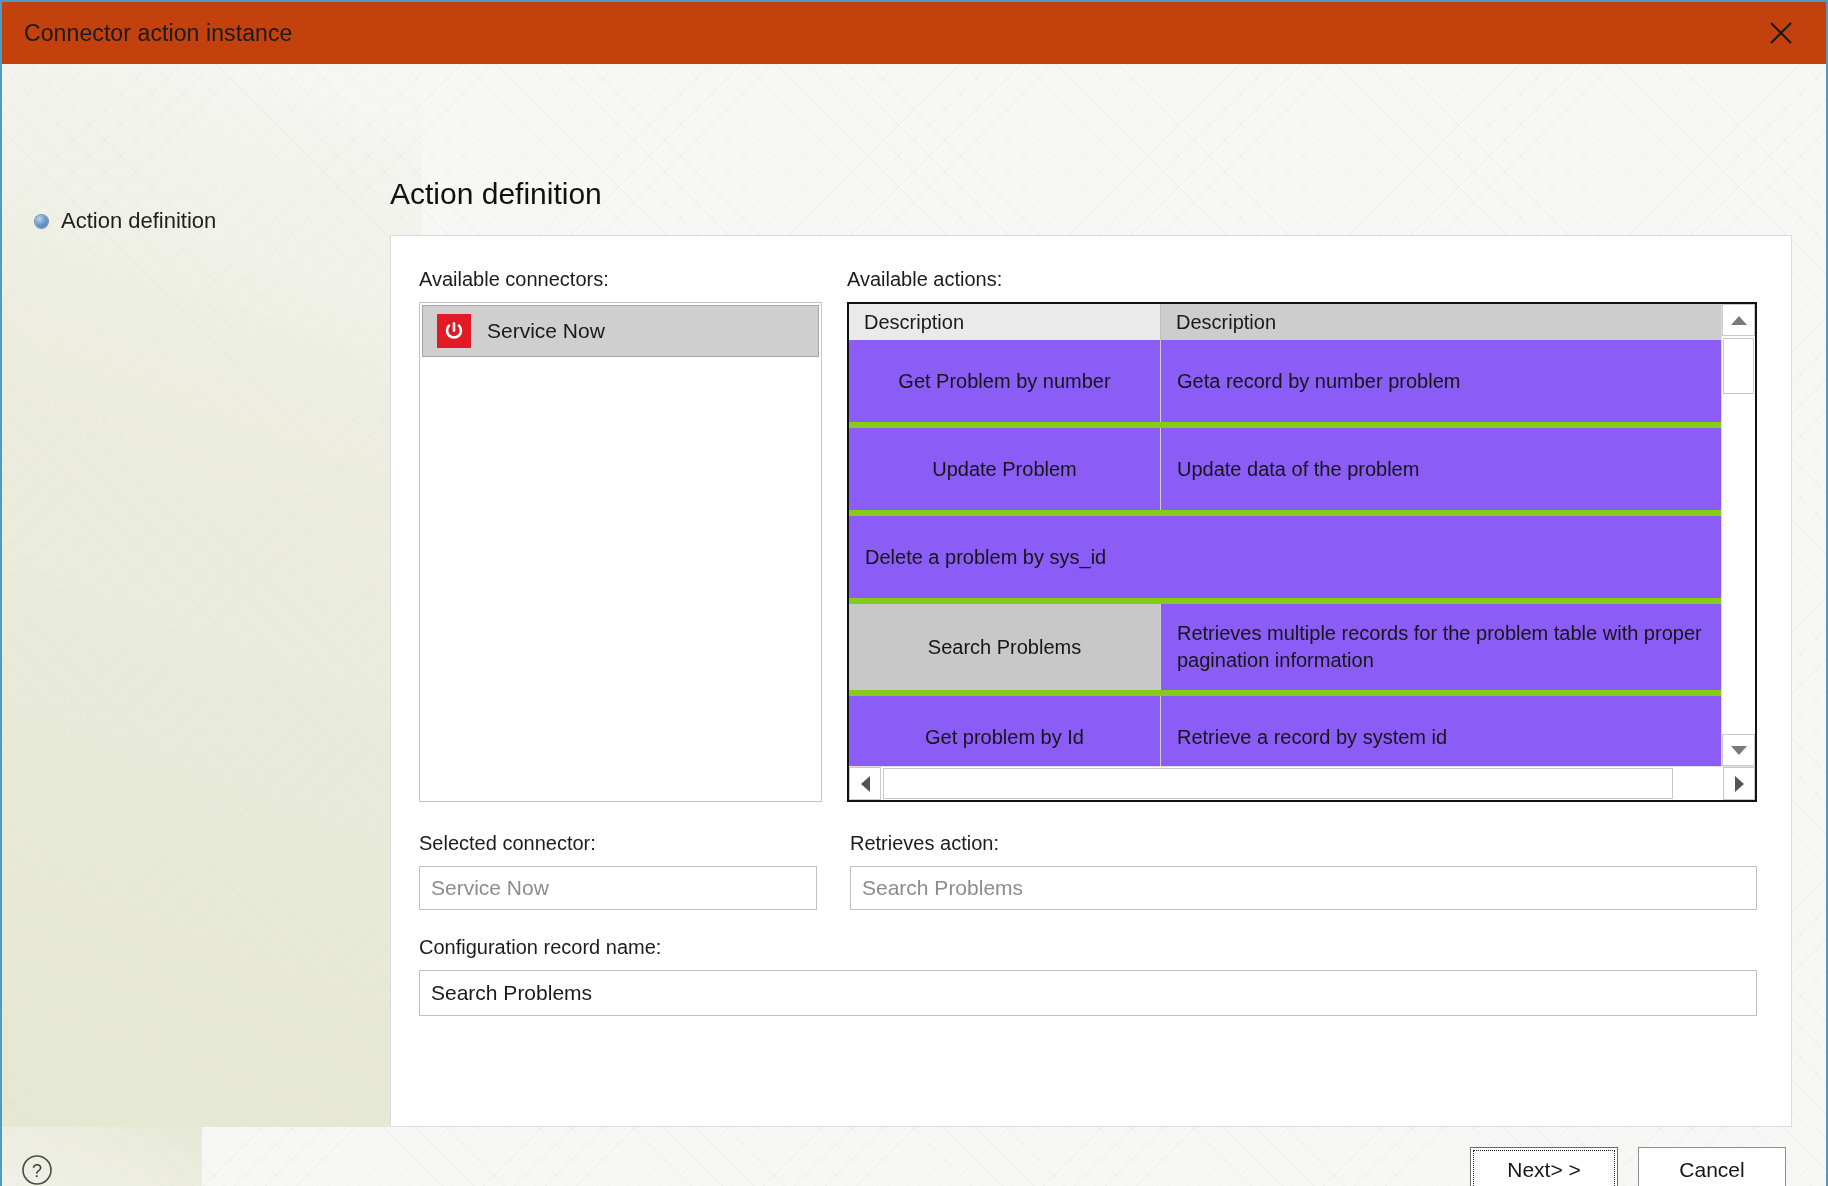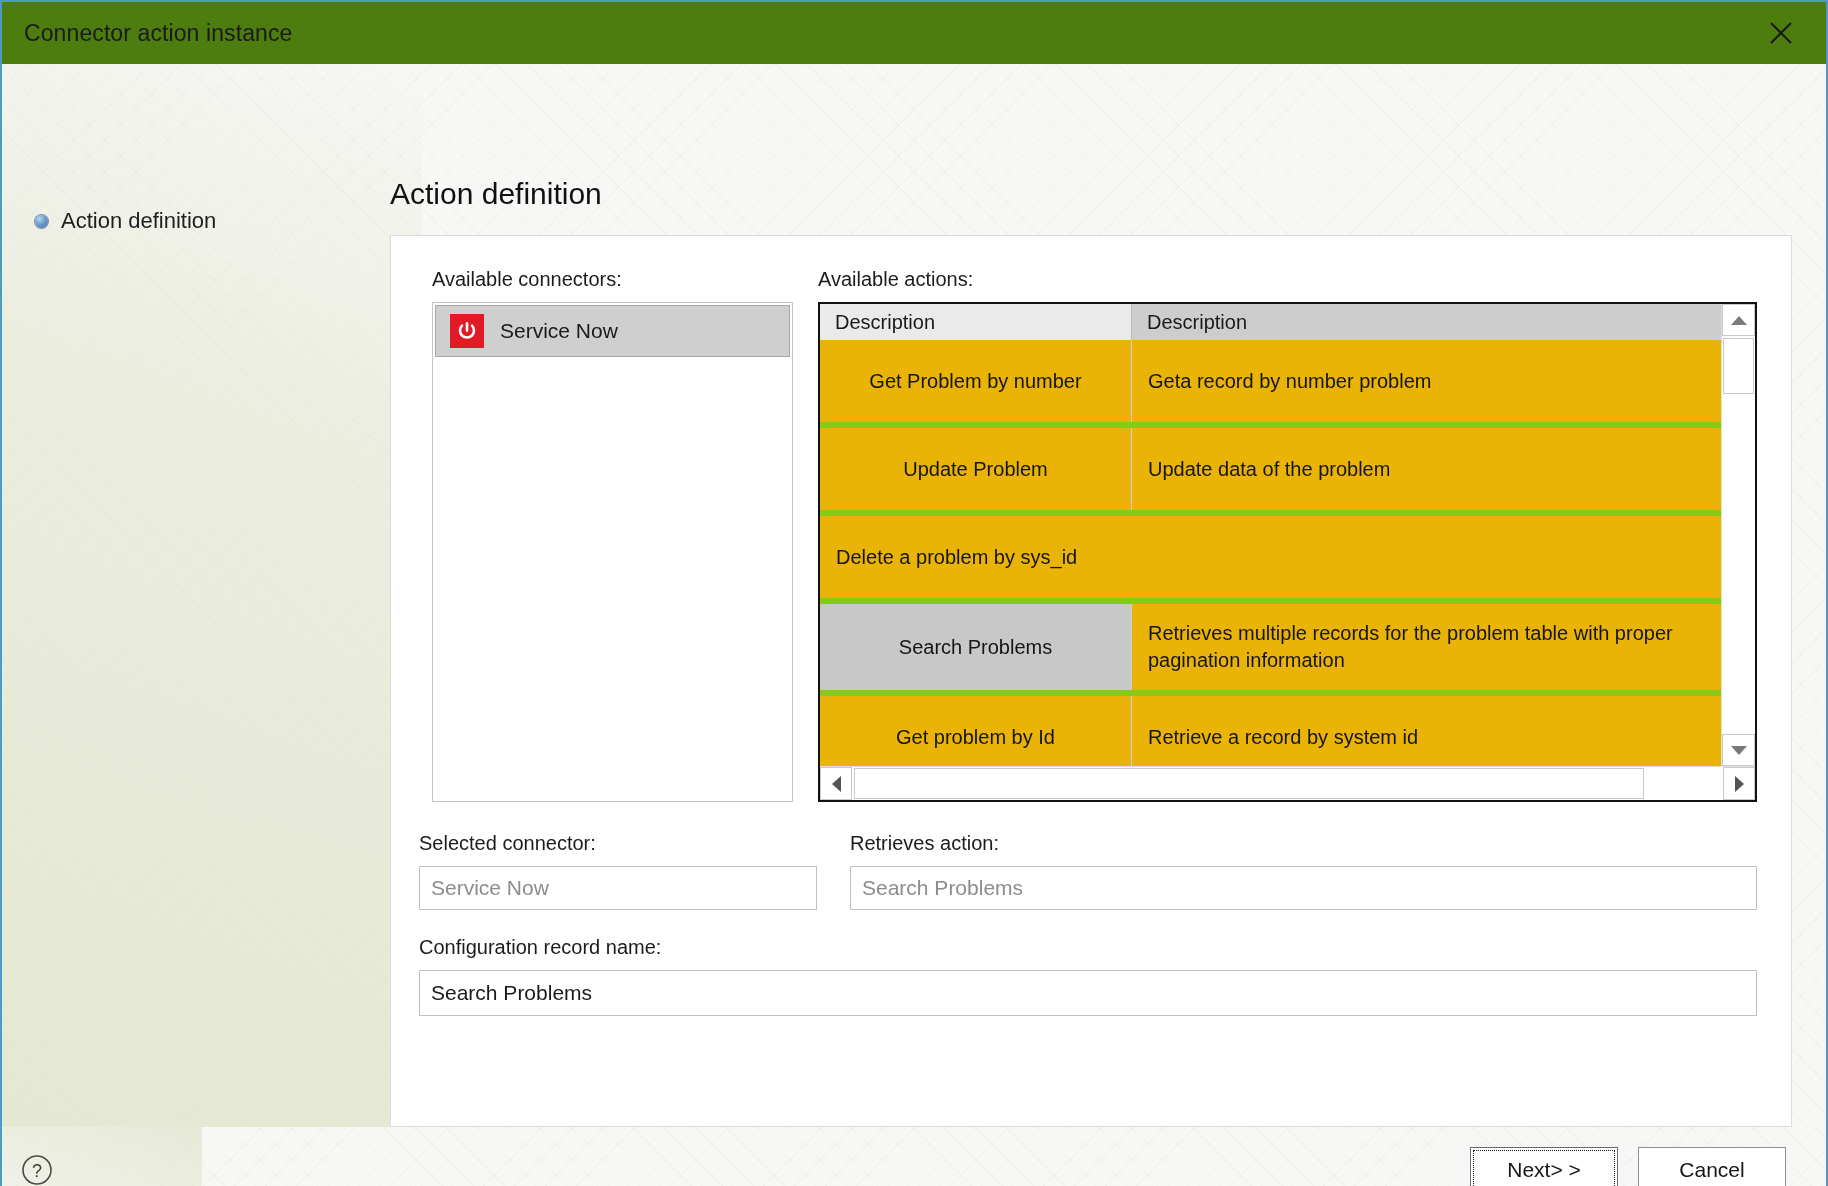--- a/index.html
+++ b/index.html
@@ -18,21 +18,21 @@
     background: #ffffff;
     border: 2px solid #4f9ac4;
     display: flex;
     flex-direction: column;
   }
 
   
   #titlebar {
     height: 62px;
     min-height: 62px;
-    background: #4d7c0f;
+    background: #c2410c;
     display: flex;
     align-items: center;
     justify-content: space-between;
     padding: 0 22px 0 22px;
     position: relative;
     z-index: 5;
   }
   #title-text {
     font-size: 23px;
     color: #1b1b1b;
@@ -121,21 +121,21 @@
     color: #1c1c1c;
     margin-bottom: 11px;
     display: block;
   }
 
   
   #cols {
     display: flex;
     gap: 25px;
   }
-  #col-left  { width: 361px; margin-left: 13px; }
+  #col-left  { width: 403px; }
   #col-right { flex: 1; }
 
   
   #connector-list {
     height: 500px;
     background: #ffffff;
     border: 1px solid #c4c4c4;
     padding: 2px;
   }
   .connector-row {
@@ -155,21 +155,21 @@
     flex: 0 0 34px;
   }
   .connector-label {
     font-size: 21px;
     color: #1a1a1a;
   }
 
   
   #actions-box {
     border: 2px solid #111;
-    background: #eab308;
+    background: #8b5cf6;
     height: 500px;
     display: flex;
     flex-direction: column;
     position: relative;
   }
   #actions-inner {
     flex: 1;
     display: flex;
     min-height: 0;
   }

